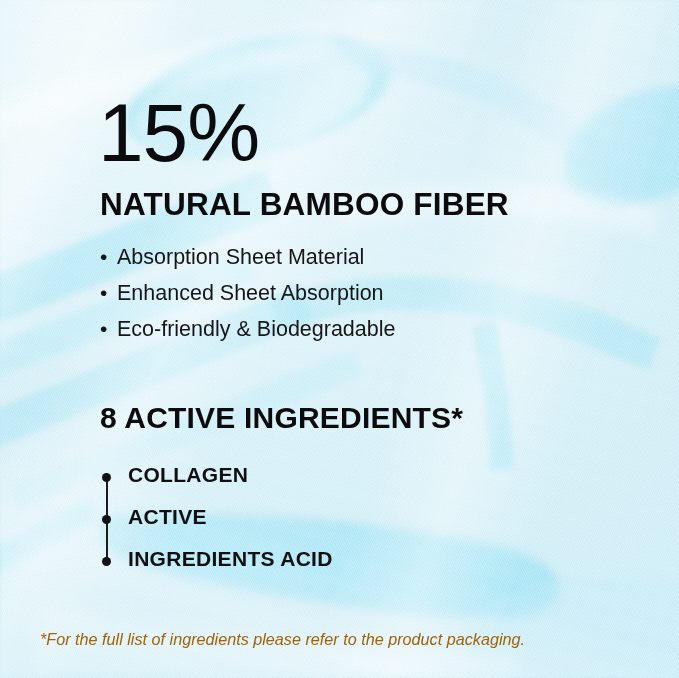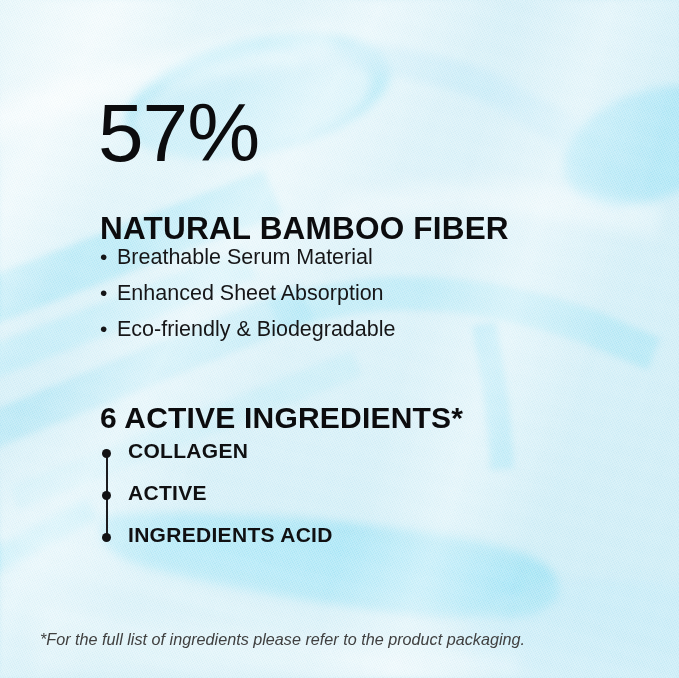--- a/index.html
+++ b/index.html
@@ -82,21 +82,20 @@
   .hero-sub {
     position: absolute;
     left: 100px;
     top: 186px;
     font-size: 31.5px;
     line-height: 36px;
     font-weight: 700;
     letter-spacing: 0.2px;
     color: #0c0c0e;
     white-space: nowrap;
-    margin-top: 24px;
   }
 
   .feature-list {
     position: absolute;
     left: 100px;
     top: 239px;
     margin: 0;
     padding: 0;
     list-style: none;
   }
@@ -125,21 +124,21 @@
     line-height: 36px;
     font-weight: 700;
     letter-spacing: 0.2px;
     color: #0c0c0e;
     white-space: nowrap;
   }
 
   .ingredients-block {
     position: absolute;
     left: 100px;
-    top: 438px;
+    top: 462px;
     width: 330px;
     height: 112px;
   }
 
   .ing-rail {
     position: absolute;
     left: 6px;
     top: 15px;
     width: 1.6px;
     height: 84px;
@@ -176,21 +175,21 @@
   }
 
   .footnote {
     position: absolute;
     left: 40px;
     top: 628px;
     font-size: 16.2px;
     line-height: 22px;
     font-style: italic;
     font-weight: 400;
-    color: #404040;
+    color: #a16207;
     white-space: nowrap;
   }
 </style>
 </head>
 <body>
 
 <div id="poster">
 
   <div class="bg-layer bg-base"></div>
 
@@ -250,40 +249,40 @@
       <path d="M40 600 C 180 632, 340 648, 520 652 L 518 678 L 30 678 Z" fill="#ffffff" opacity="0.30"></path>
     </g>
   </svg>
 
   <div class="bg-layer bg-sheen"></div>
   <div class="bg-layer bg-grain"></div>
   <div class="bg-layer bg-vignette"></div>
 
   <div class="content">
 
-    <div class="hero-percent">57%</div>
+    <div class="hero-percent">15%</div>
 
     <div class="hero-sub">NATURAL BAMBOO FIBER</div>
 
     <ul class="feature-list">
       <li class="feature-item">
         <span class="feature-bullet">•</span>
-        <span>Breathable Serum Material</span>
+        <span>Absorption Sheet Material</span>
       </li>
       <li class="feature-item">
         <span class="feature-bullet">•</span>
         <span>Enhanced Sheet Absorption</span>
       </li>
       <li class="feature-item">
         <span class="feature-bullet">•</span>
         <span>Eco-friendly &amp; Biodegradable</span>
       </li>
     </ul>
 
-    <div class="ingredients-heading">6 ACTIVE INGREDIENTS*</div>
+    <div class="ingredients-heading">8 ACTIVE INGREDIENTS*</div>
 
     <div class="ingredients-block">
       <div class="ing-rail"></div>
       <div class="ing-dot d1"></div>
       <div class="ing-dot d2"></div>
       <div class="ing-dot d3"></div>
 
       <ul class="ing-list">
         <li class="ing-item">COLLAGEN</li>
         <li class="ing-item">ACTIVE</li>

